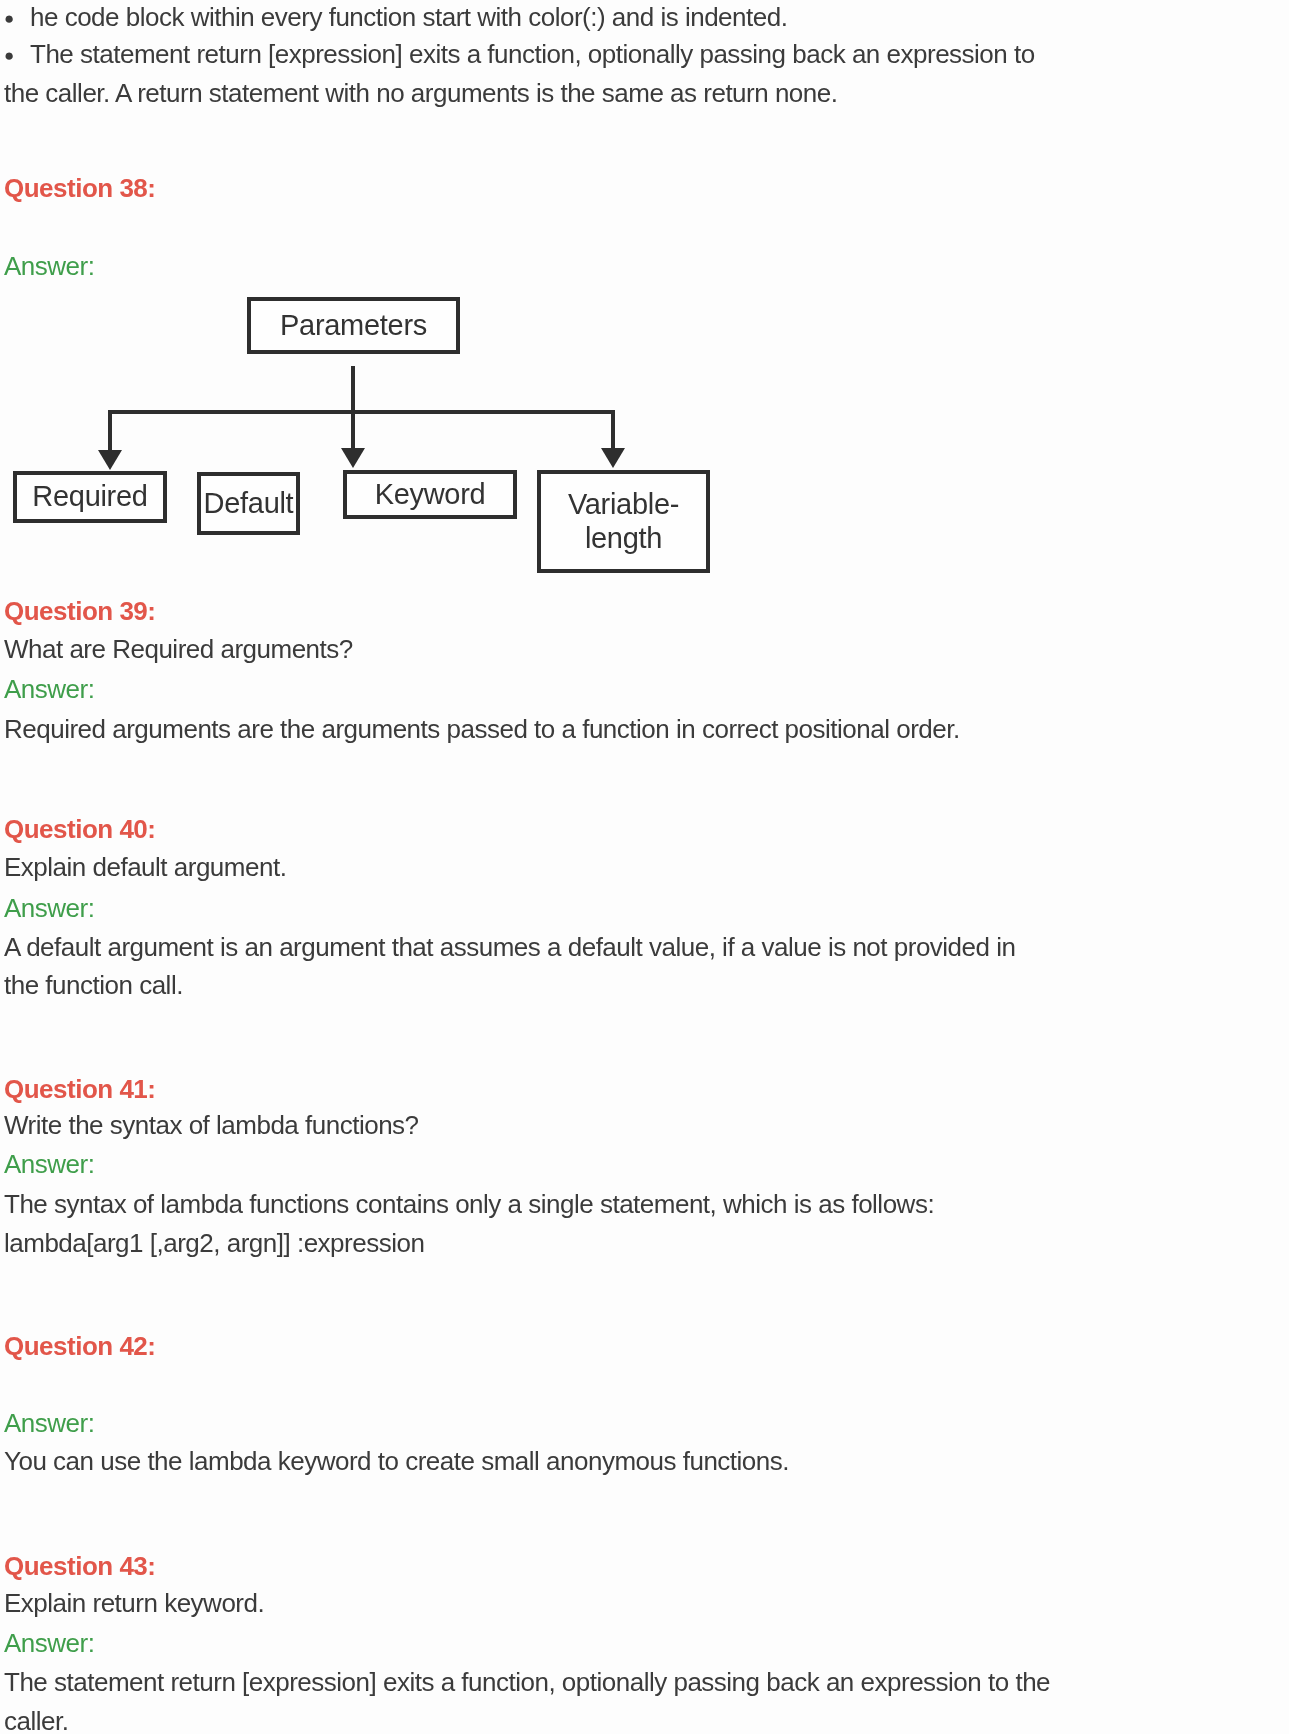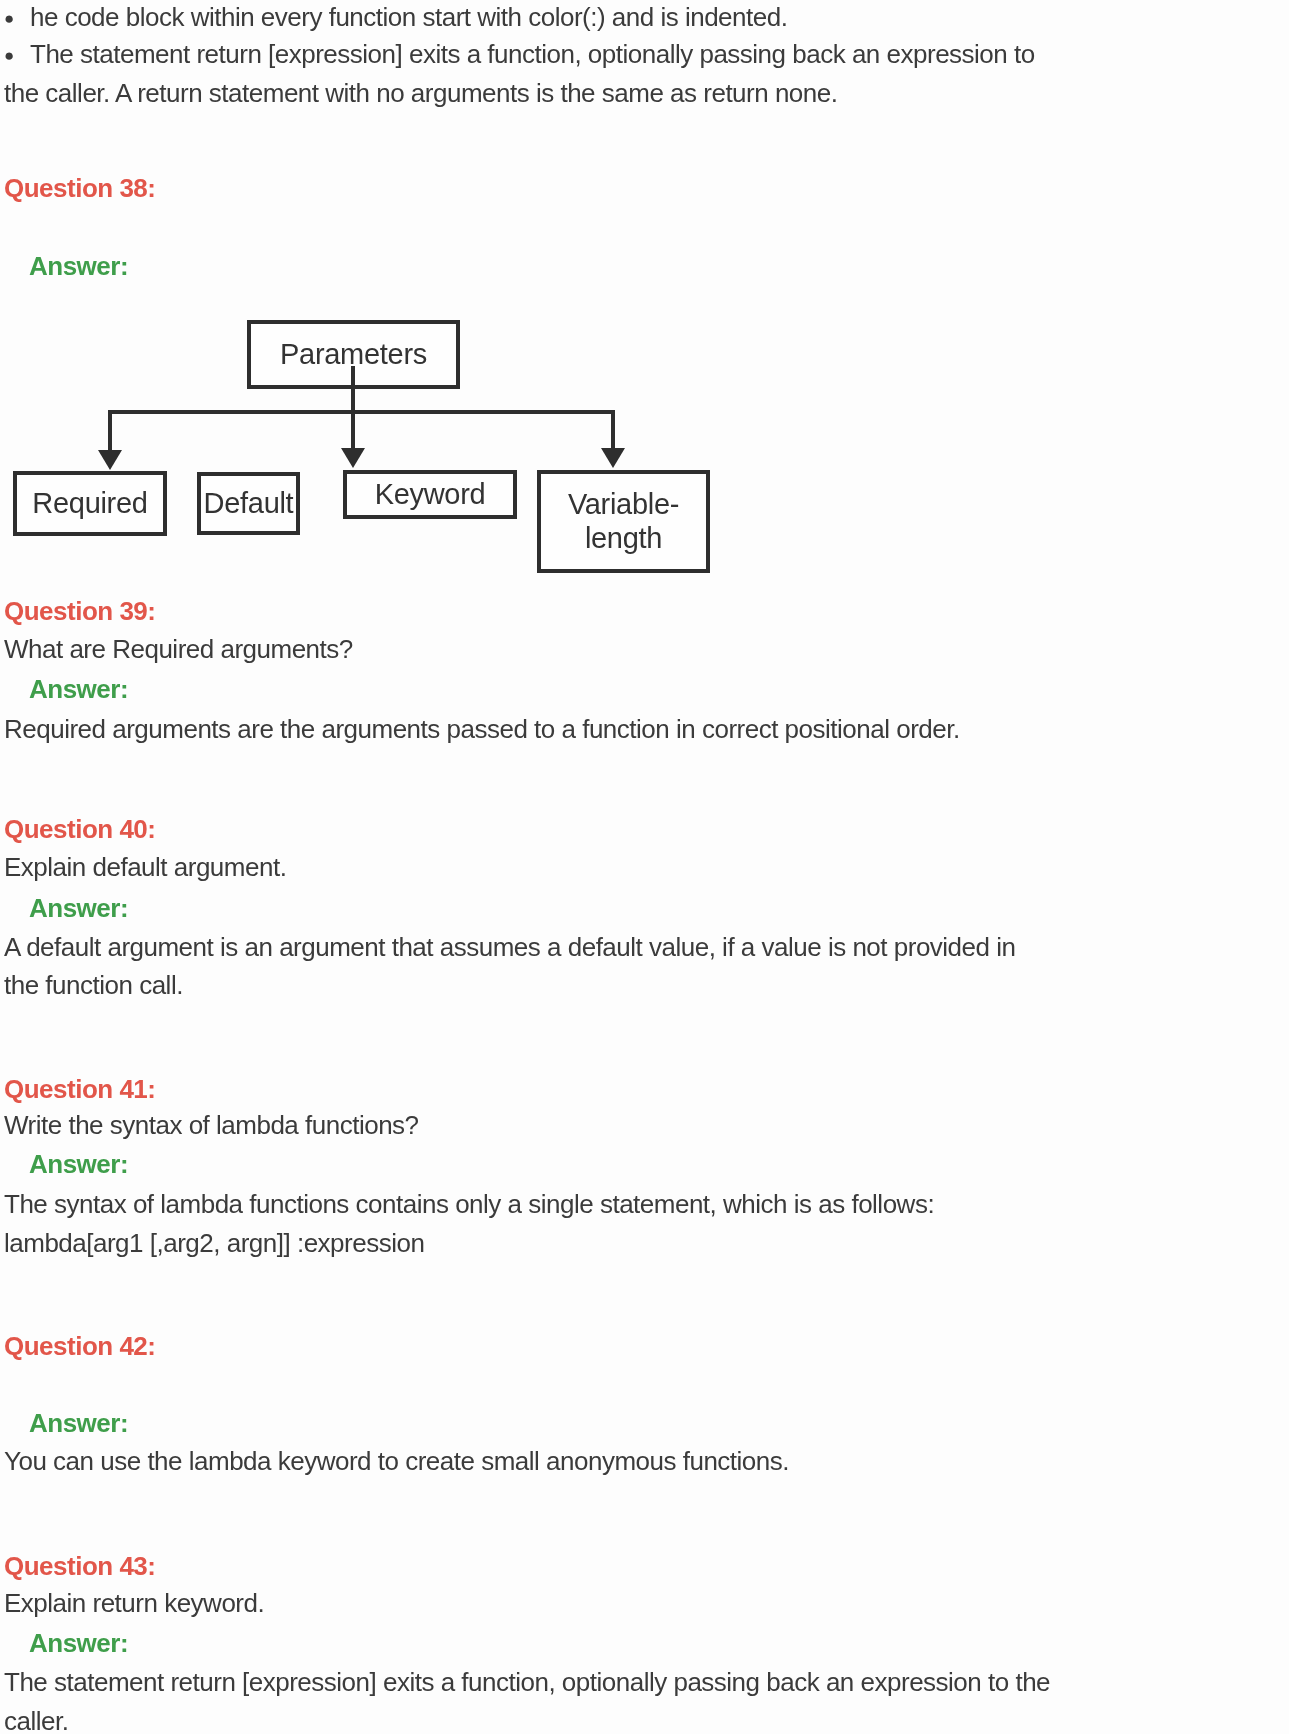--- a/index.html
+++ b/index.html
@@ -26,23 +26,22 @@
     font-size: 26px;
     letter-spacing: -0.5px;
     line-height: 34px;
   }
   .heading {
     font-weight: bold;
     color: var(--question-heading, #e2564a);
     text-align: right;
   }
   .answer-label {
-    font-weight: bold;
+    font-weight: normal;
     color: var(--answer-label, #3f9e4b);
-    margin-left: 25px;
   }
   .bullet {
     display: inline-block;
     width: 26px;
     font-size: 17px;
     vertical-align: 2px;
     color: var(--body-text, #3b3b3b);
   }
   
   .dbox {
@@ -79,34 +78,34 @@
 <div class="page">
 
   <div class="line" style="top:0px"><span class="bullet">●</span><span>he code block within every function start with color(:) and is indented.</span></div>
   <div class="line" style="top:37px"><span class="bullet">●</span><span>The statement return [expression] exits a function, optionally passing back an expression to</span></div>
   <div class="line" style="top:76px">the caller. A return statement with no arguments is the same as return none.</div>
 
   <div class="line heading" style="top:171px">Question 38:</div>
   <div class="line answer-label" style="top:249px">Answer:</div>
 
   <div>
-    <div class="dbox" style="left:247px; top:297px; width:213px; height:69px;margin-top:23px;">
+    <div class="dbox" style="left:247px; top:297px; width:213px; height:57px;">
         <span>Parameters</span>
       </div>
 
     <div class="dline" style="left:351px; top:366px; width:4px; height:84px;"></div>
     <div class="dline" style="left:108px; top:410px; width:507px; height:4px;"></div>
     <div class="dline" style="left:108px; top:410px; width:4px; height:42px;"></div>
     <div class="dline" style="left:611px; top:410px; width:4px; height:40px;"></div>
 
     <div class="darrow" style="left:98px;  top:450px;"></div>
     <div class="darrow" style="left:341px; top:448px;"></div>
     <div class="darrow" style="left:601px; top:448px;"></div>
 
-    <div class="dbox" style="left:13px;  top:471px; width:154px; height:65px;">
+    <div class="dbox" style="left:13px;  top:471px; width:154px; height:52px;">
         <span>Required</span>
       </div>
     <div class="dbox" style="left:197px; top:472px; width:103px; height:63px;">
         <span>Default</span>
       </div>
     <div class="dbox" style="left:343px; top:470px; width:174px; height:49px;">
         <span>Keyword</span>
       </div>
     <div class="dbox" style="left:537px; top:470px; width:173px; height:103px;">
       <span>Variable-</span>

